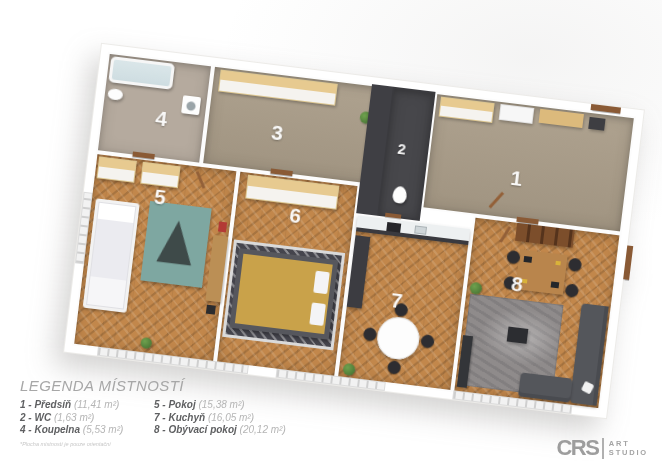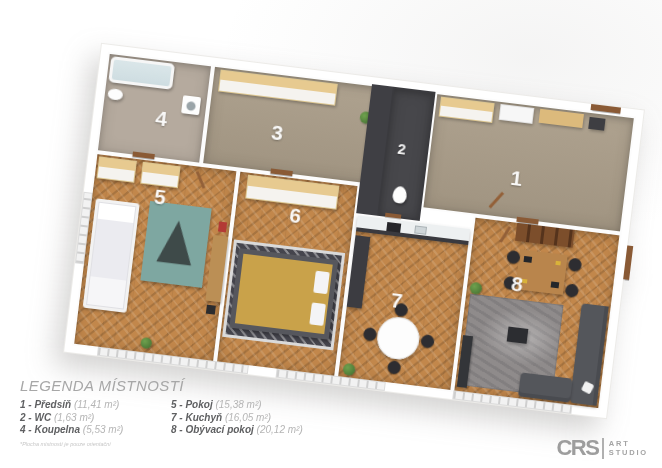--- a/index.html
+++ b/index.html
@@ -32,21 +32,21 @@
   .plant{border-radius:50%;background:radial-gradient(circle at 35% 35%, #6fa14e, #3f6b2e);
          box-shadow:1px 1px 2px rgba(0,0,0,.3);}
   .win{position:absolute;background:#f2f2f2;box-shadow:0 0 0 1px #dcdcdc;
        background-image:repeating-linear-gradient(90deg,#cfcfcf 0 2px,transparent 2px 9px);}
   .winv{background-image:repeating-linear-gradient(0deg,#cfcfcf 0 2px,transparent 2px 9px);}
   
   .legend{position:absolute;left:20px;top:377px;font-style:italic;}
   .legend-title{font-size:15px;color:#a7a7a7;letter-spacing:.4px;font-weight:400;margin:0 0 5px 0;}
   .legend-cols{display:flex;}
   .legend-col{min-width:128px;}
-  .legend-col + .legend-col{margin-left:23px;}
+  .legend-col + .legend-col{margin-left:6px;}
   .li{font-size:10px;line-height:12.6px;color:#b5b5b5;white-space:nowrap;}
   .li b{color:#5f6062;font-weight:700;}
   .footnote{margin-top:4px;font-size:5.5px;color:#c6c6c6;}
   
   .logo{position:absolute;right:14px;bottom:9px;display:flex;align-items:center;color:#9d9d9d;}
   .logo .crs{font-size:22px;font-weight:700;letter-spacing:-1.5px;line-height:22px;}
   .logo .bar{width:1.5px;height:21px;background:#b0b0b0;margin:0 5px 0 4px;}
   .logo .stack{display:flex;flex-direction:column;font-size:7.5px;letter-spacing:1.8px;
                line-height:9.5px;font-weight:600;color:#a4a4a4;}
 </style>

